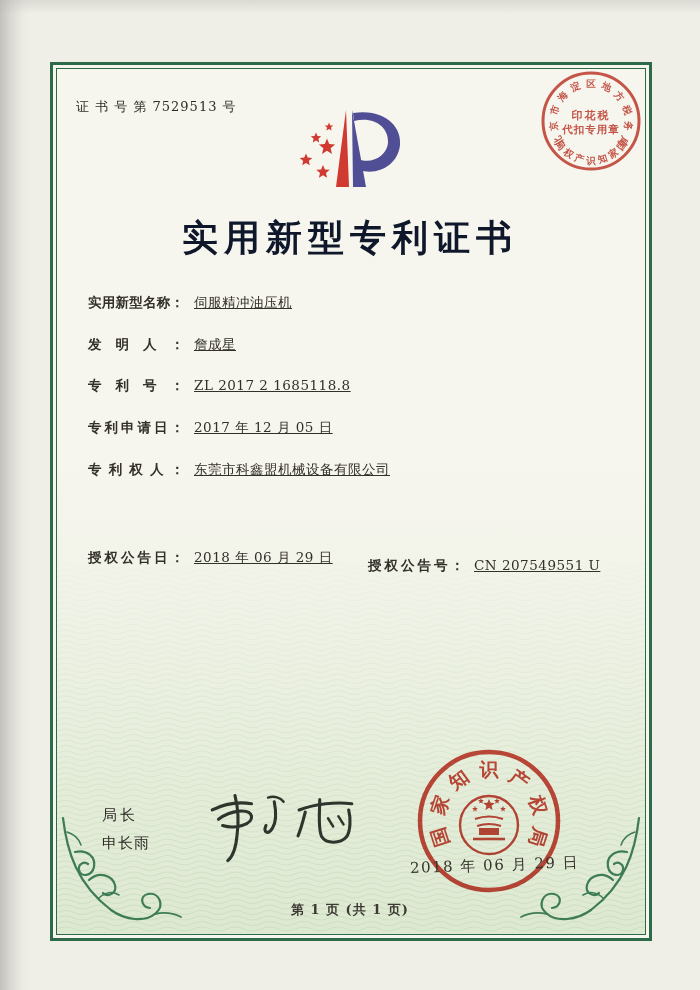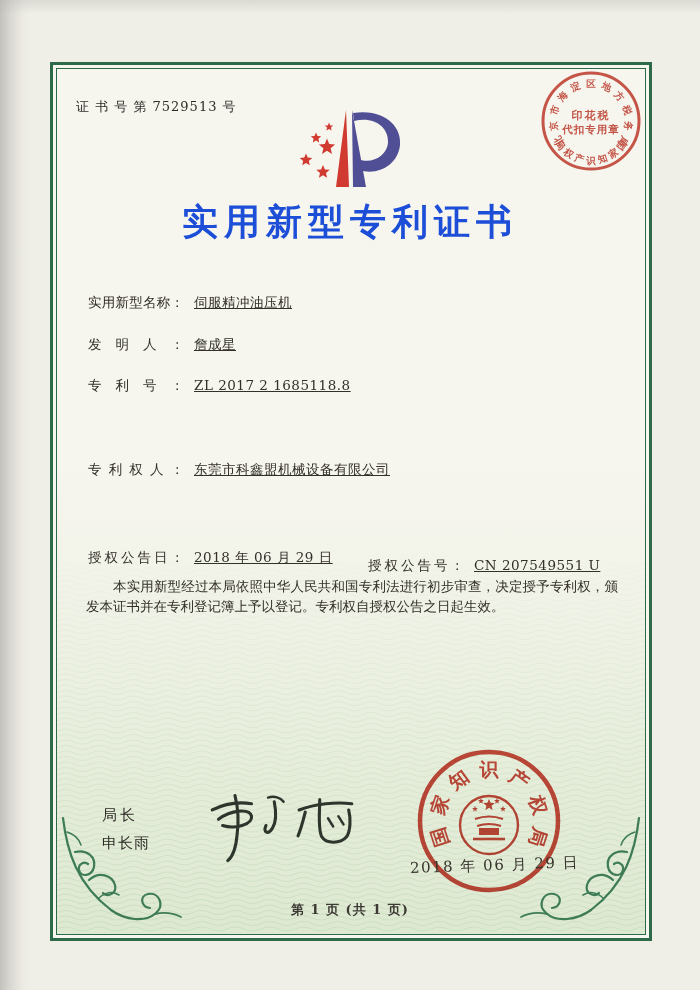--- a/index.html
+++ b/index.html
@@ -30,24 +30,24 @@
 
   .cert-no{position:absolute;left:76px;top:98px;z-index:3;
     font-size:13px;letter-spacing:1px;color:#2e2b27;}
 
   .logo{position:absolute;left:289px;top:101px;z-index:3;}
 
   .stamp-tax{position:absolute;left:536px;top:66px;z-index:4;opacity:.85;mix-blend-mode:multiply;}
   .stamp-tax text{font-family:"DejaVu Serif","Liberation Serif",serif;fill:#c23a2c;}
 
   .title{position:absolute;left:0;right:0;top:198px;z-index:3;text-align:center;
-    font-size:36px;font-weight:bold;letter-spacing:6px;color:#1d4ed8;margin:0;}
+    font-size:36px;font-weight:bold;letter-spacing:6px;color:#0f172a;margin:16px;}
 
   .field-row{position:absolute;left:88px;z-index:3;font-size:13.5px;white-space:nowrap;color:#332f29;}
-  .flabel{display:inline-block;width:96px;text-align:justify;text-align-last:justify;}
+  .flabel{display:inline-block;width:96px;text-align:justify;text-align-last:justify;font-weight:bold;}
   .fvalue{margin-left:10px;letter-spacing:.5px;text-decoration:underline;}
   .row-grant .pair2{position:absolute;left:280px;top:8px;}
   .addr2{position:absolute;left:106px;top:22px;}
 
   .paragraphs{position:absolute;left:86px;top:576px;width:532px;z-index:3;}
   .paragraphs p{margin:0;font-size:13.5px;line-height:20px;text-indent:2em;
     text-align:justify;color:#332f29;}
 
   .sig-label{position:absolute;z-index:3;font-size:15px;letter-spacing:3px;color:#2e2b26;margin-top:8px;}
   .sig-title{left:102px;top:798px;}
@@ -213,32 +213,34 @@
 
   <div class="field-row" style="top:294px">
     <span class="flabel">实用新型名称：</span><span class="fvalue">伺服精冲油压机</span>
   </div>
   <div class="field-row" style="top:336px">
     <span class="flabel">发明人：</span><span class="fvalue">詹成星</span>
   </div>
   <div class="field-row" style="top:377px">
     <span class="flabel">专利号：</span><span class="fvalue">ZL 2017 2 1685118.8</span>
   </div>
+  <div class="field-row" style="top:419px">
+    <span class="flabel">专利申请日：</span><span class="fvalue">2017 年 12 月 05 日</span>
+  </div>
   <div class="field-row" style="top:461px">
     <span class="flabel">专利权人：</span><span class="fvalue">东莞市科鑫盟机械设备有限公司</span>
   </div>
   <div class="field-row row-grant" style="top:549px">
     <span class="flabel">授权公告日：</span><span class="fvalue">2018 年 06 月 29 日</span>
     <span class="pair2">
       <span class="flabel">授权公告号：</span><span class="fvalue">CN 207549551 U</span>
     </span>
   </div>
 
   <div class="paragraphs">
-    <p>本实用新型经过本局依照中华人民共和国专利法进行初步审查，决定授予专利权，颁发本证书并在专利登记簿上予以登记。专利权自授权公告之日起生效。</p>
   </div>
 
   <div class="sig-label sig-title">局长</div>
   <div class="sig-label sig-name">申长雨</div>
 
   <svg class="signature" width="155" height="80" viewBox="0 0 150 75" fill="none" stroke="#2d352c" stroke-width="3" stroke-linecap="round">
     <path d="M8,22 C20,16 34,14 46,16"></path>
     <path d="M30,8 C33,20 34,32 32,46 C31,58 29,66 23,71"></path>
     <path d="M14,31 C26,22 44,20 46,28 C47,36 30,41 18,37"></path>
     <path d="M68,14 C70,24 70,34 66,40 C62,46 57,44 60,37"></path>

